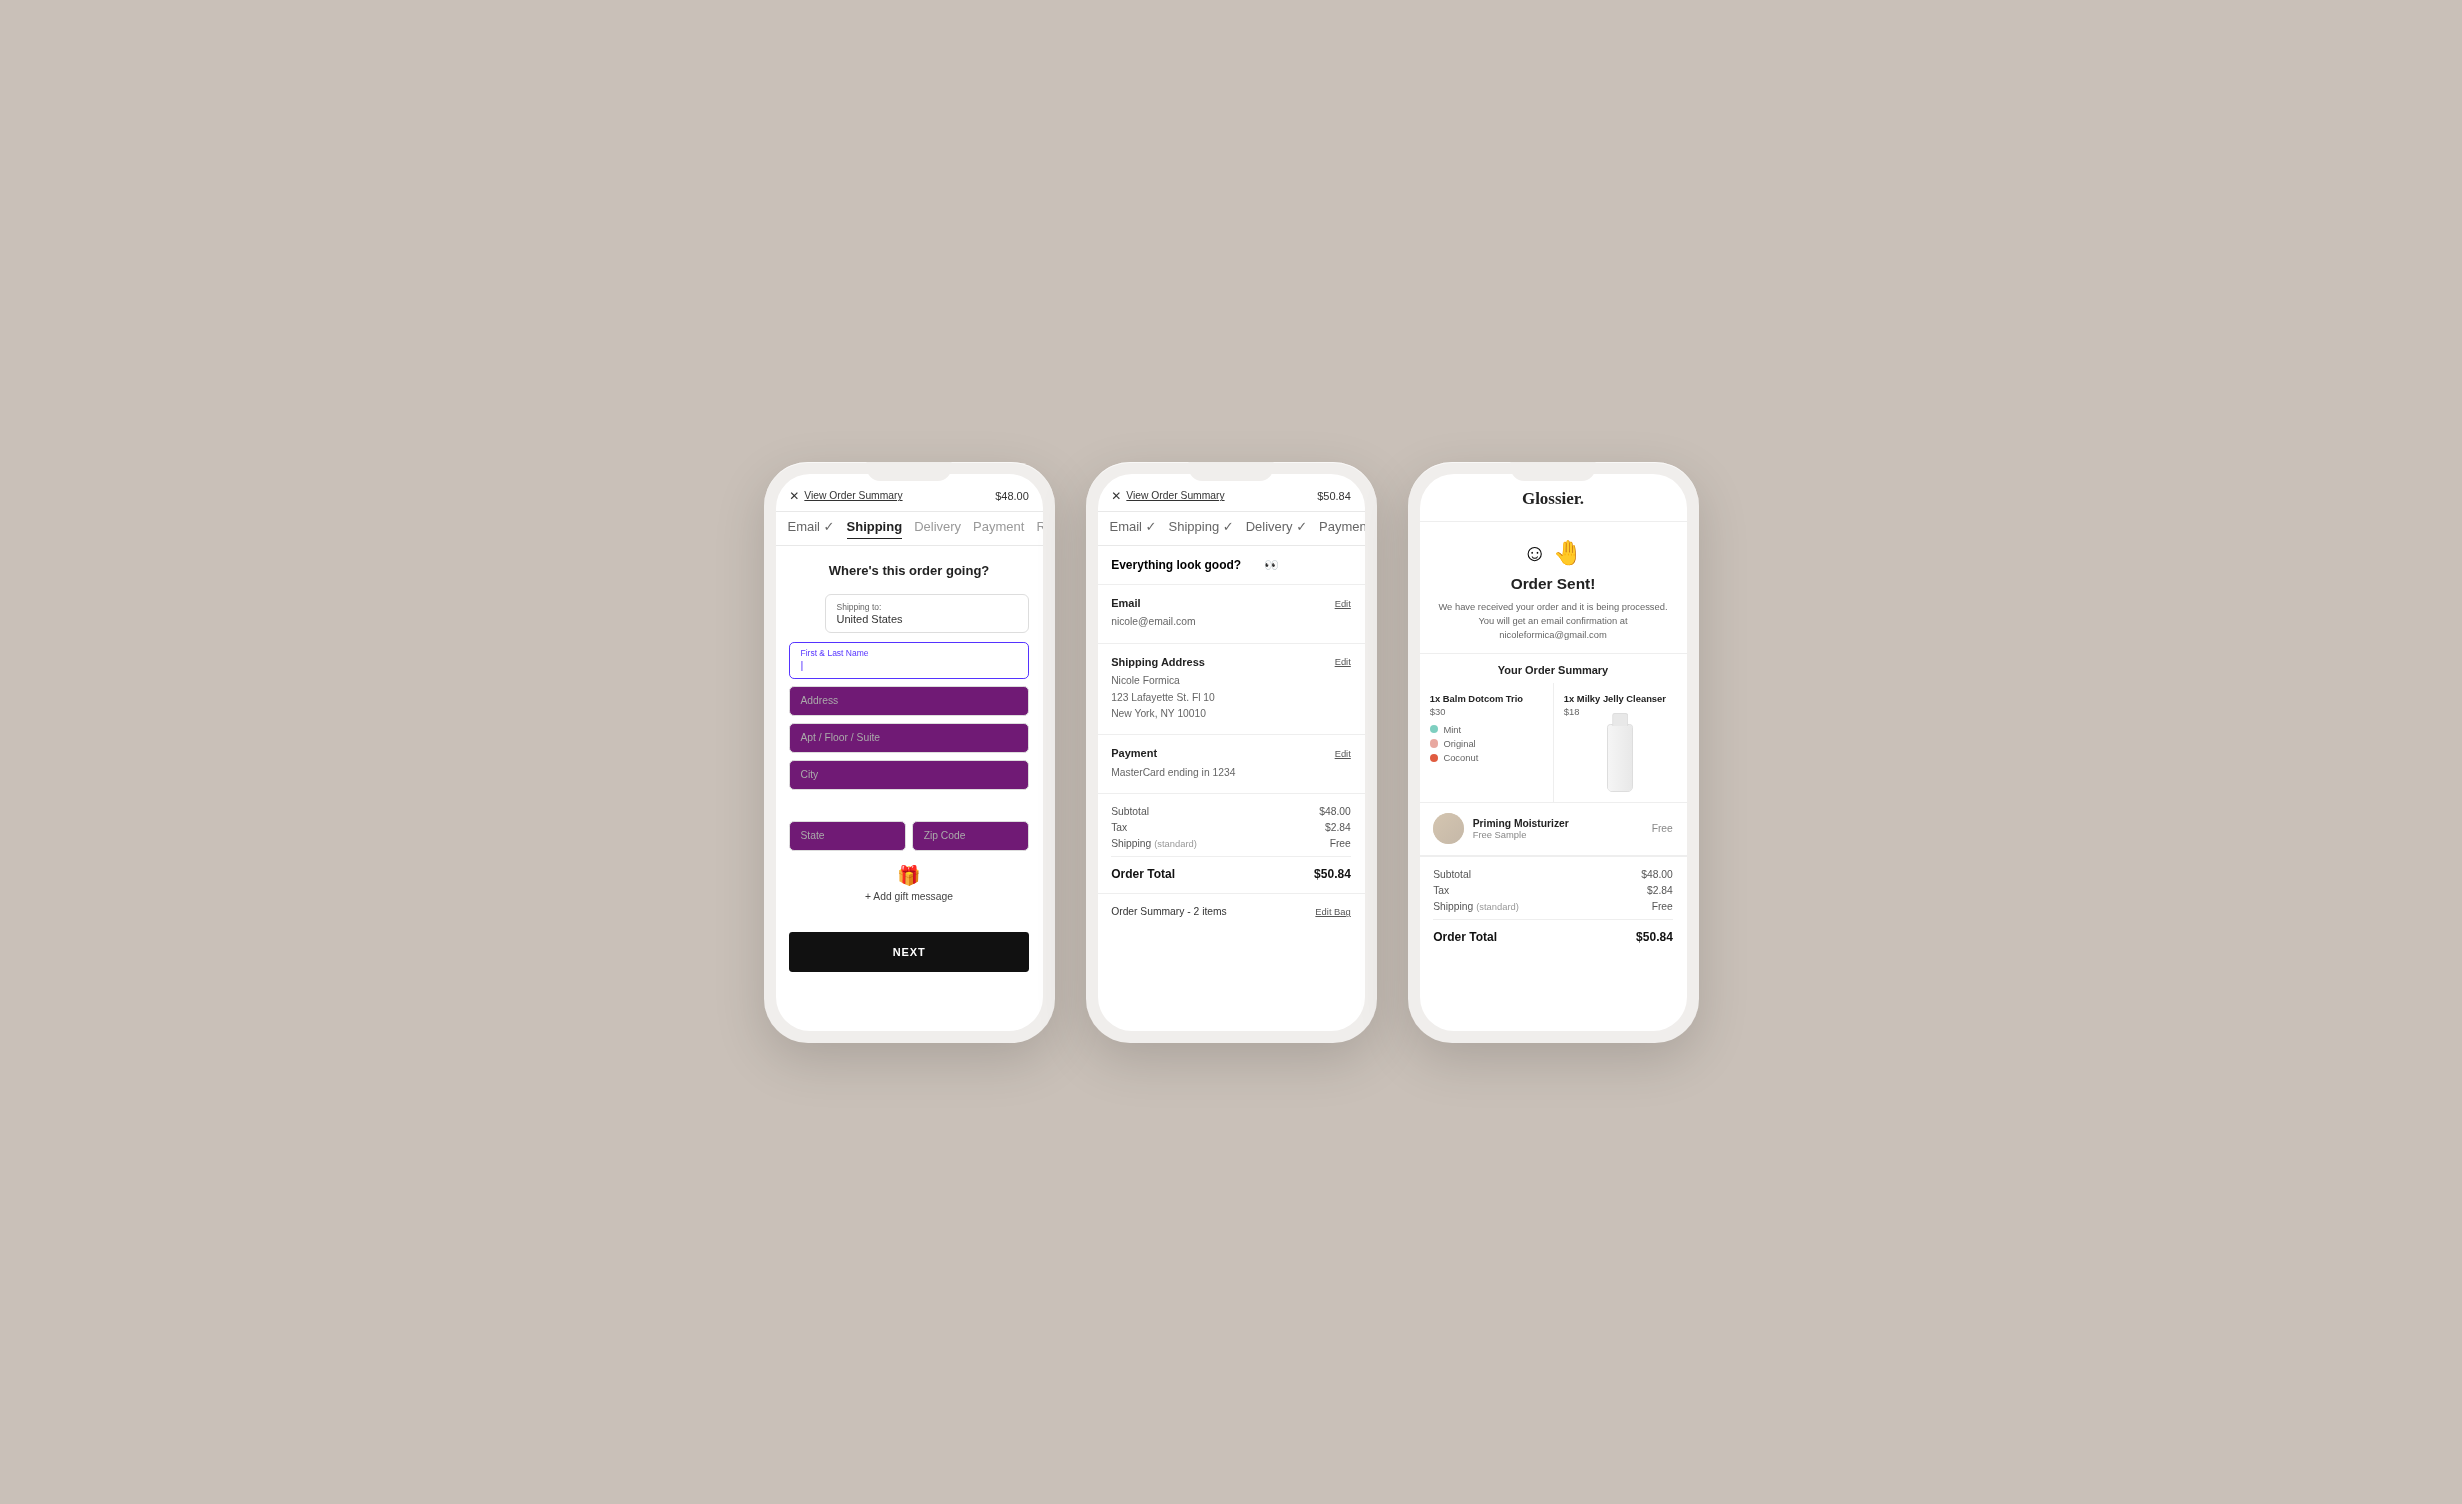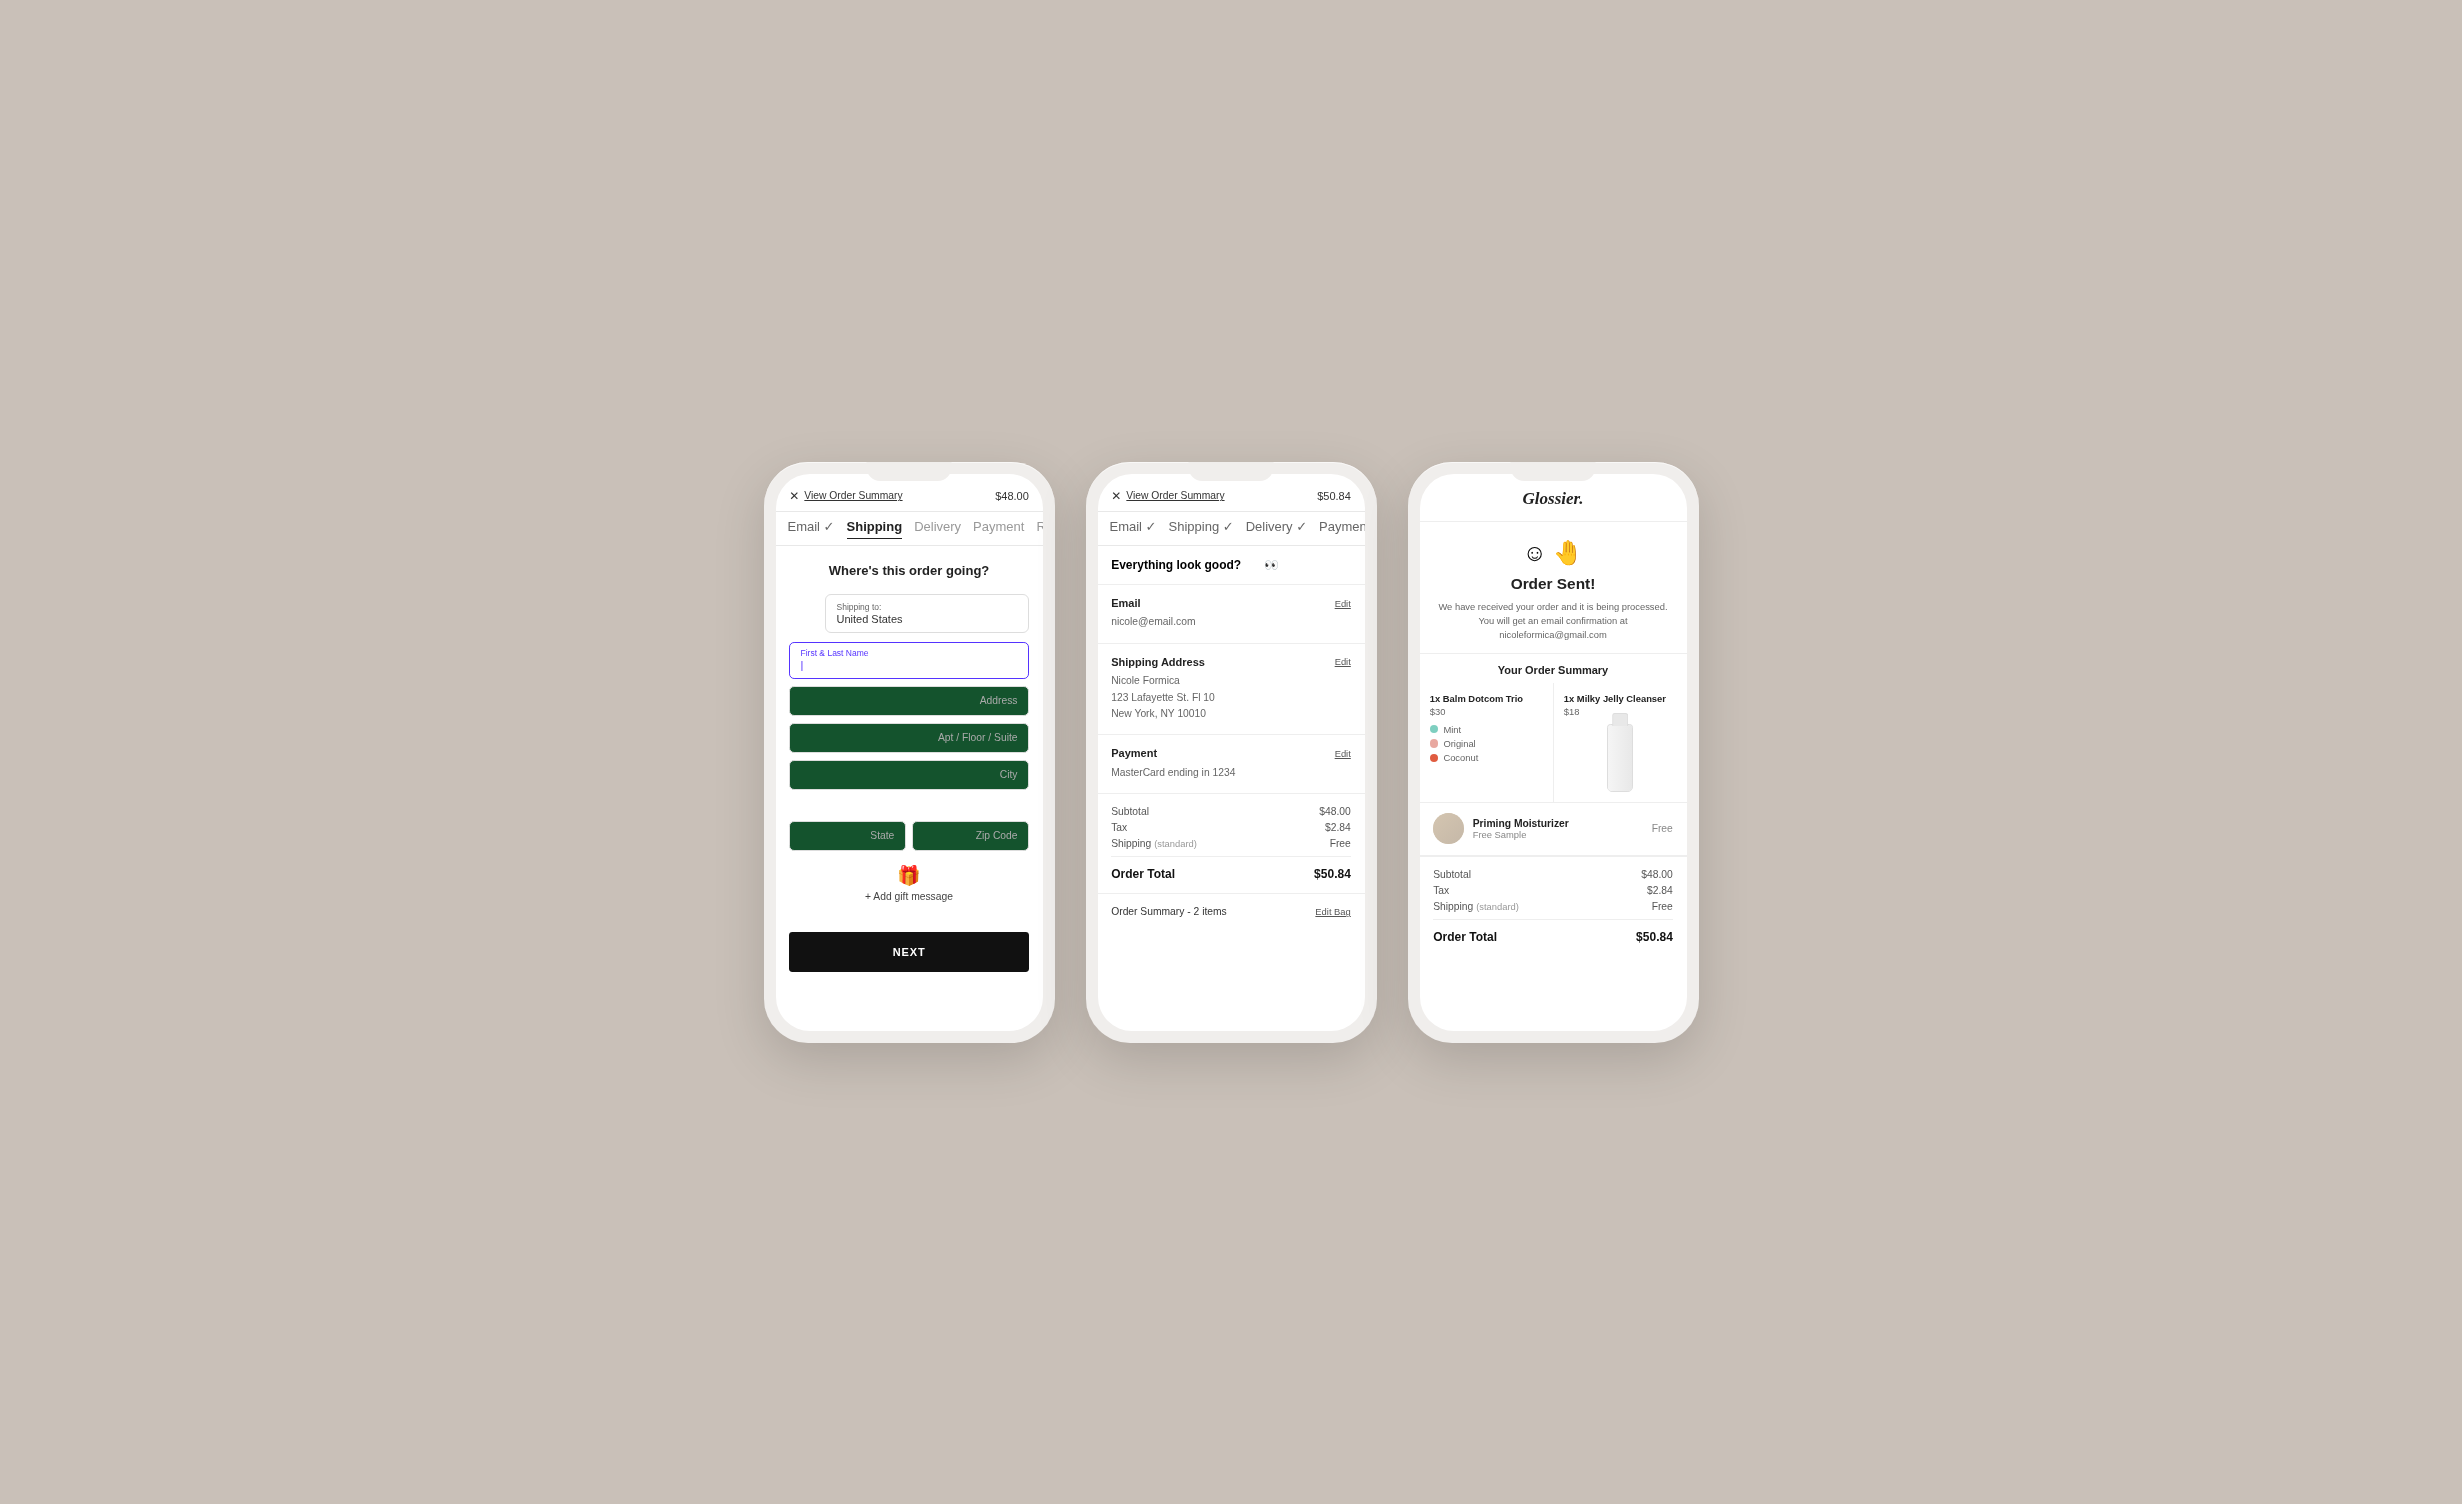--- a/index.html
+++ b/index.html
@@ -143,24 +143,23 @@
       margin-left: 36px;
     }
 
     .form-input {
       border: 0.9px solid #ddd;
       border-radius: 5.1px;
       padding: 8.5px 10.3px;
       margin-bottom: 6.8px;
       font-size: 10.3px;
       color: #aaa;
-      background: #14532d;
+      background: #701a75;
       width: 100%;
       display: block;
-      text-align: right;
     }
 
     .input-wrapper {
       border: 0.9px solid #5533ff;
       border-radius: 5.1px;
       padding: 5.1px 10.3px 6.8px;
       margin-bottom: 6.8px;
       background: #fff;
       width: 100%;
     }
@@ -331,21 +330,20 @@
 
     .glossier-header {
       padding: 15.4px 13.7px 12px;
       border-bottom: 0.9px solid #eee;
       text-align: center;
     }
 
     .glossier-logo {
       font-size: 17px;
       font-weight: 700;
-      font-style: italic;
       color: #222;
       font-family: Georgia, serif;
     }
 
     .order-sent-hero {
       padding: 17px 13.7px 10.3px;
       text-align: center;
       border-bottom: 0.9px solid #eee;
     }
 

